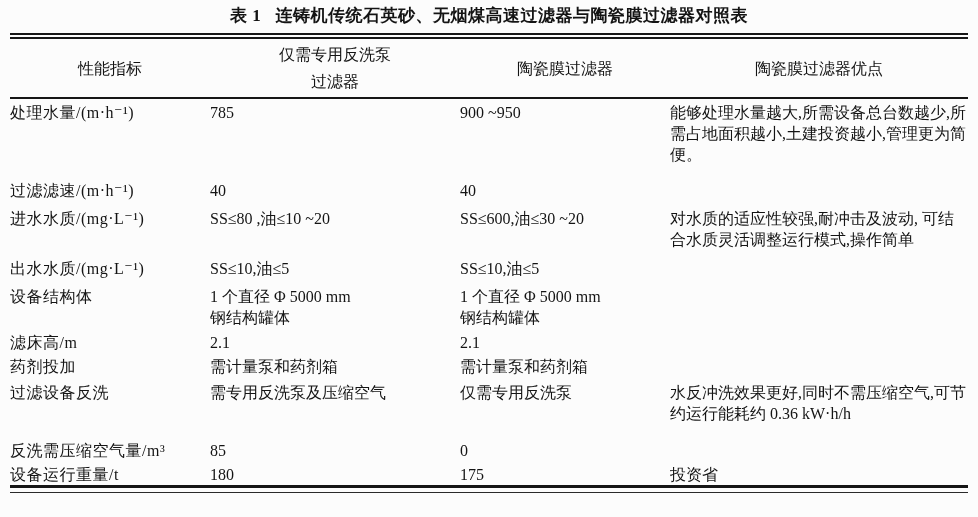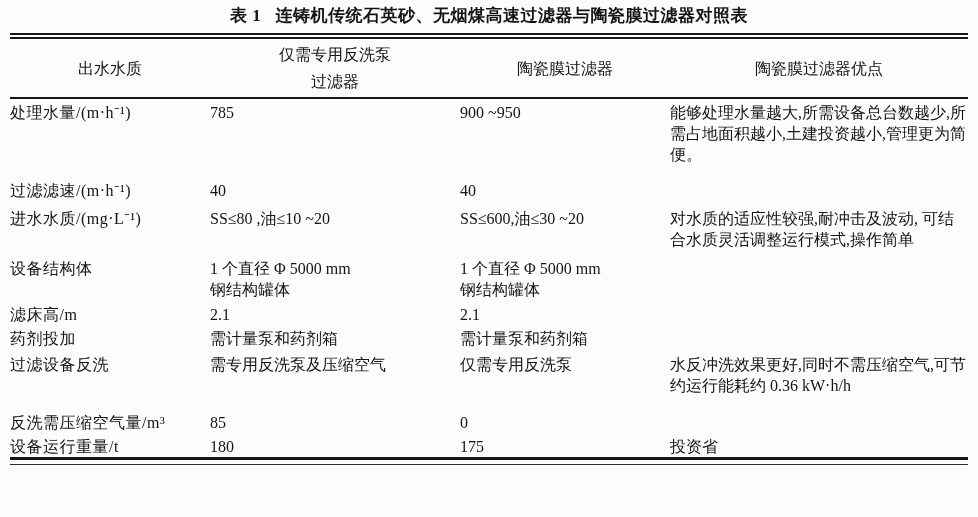--- a/index.html
+++ b/index.html
@@ -56,21 +56,21 @@
     white-space: pre-line;
     padding: 0;
   }
   table.cmp th.h1 { text-align: center; }
   table.cmp td {
     vertical-align: top;
     padding: 3px 0 0 0;
     line-height: 21px;
     white-space: pre-line;
   }
-  td.c1 { text-align: left; padding-left: 10px; letter-spacing: 0.5px; font-family: Liberation Serif, serif; }
+  td.c1 { text-align: left; padding-left: 10px; letter-spacing: 0.5px; }
   td.c2, td.c3 { }
   td.c4 {
     text-align: left;
     padding-left: 30px;
     padding-right: 4px;
     line-height: 25px;
     margin-top: 8px;
   }
 </style>
 </head>
@@ -86,21 +86,21 @@
 
     <table class="cmp">
       <colgroup>
         <col style="width:200px">
         <col style="width:250px">
         <col style="width:210px">
         <col style="width:298px">
       </colgroup>
       <thead>
         <tr>
-          <th class="h1">出水水质</th>
+          <th class="h1">性能指标</th>
           <th>仅需专用反洗泵
 过滤器</th>
           <th>陶瓷膜过滤器</th>
           <th>陶瓷膜过滤器优点</th>
         </tr>
       </thead>
       <tbody>
         <tr style="height:79px">
           <td class="c1">处理水量/(m·h⁻¹)</td>
           <td class="c2">785</td>
@@ -111,20 +111,26 @@
           <td class="c1">过滤滤速/(m·h⁻¹)</td>
           <td class="c2">40</td>
           <td class="c3">40</td>
           <td class="c4"></td>
         </tr>
         <tr style="height:50px">
           <td class="c1">进水水质/(mg·L⁻¹)</td>
           <td class="c2">SS≤80 ,油≤10 ~20</td>
           <td class="c3">SS≤600,油≤30 ~20</td>
           <td class="c4">对水质的适应性较强,耐冲击及波动, 可结合水质灵活调整运行模式,操作简单</td>
+        </tr>
+        <tr style="height:28px">
+          <td class="c1">出水水质/(mg·L⁻¹)</td>
+          <td class="c2">SS≤10,油≤5</td>
+          <td class="c3">SS≤10,油≤5</td>
+          <td class="c4"></td>
         </tr>
         <tr style="height:46px">
           <td class="c1">设备结构体</td>
           <td class="c2">1 个直径 Φ 5000 mm
 钢结构罐体</td>
           <td class="c3">1 个直径 Φ 5000 mm
 钢结构罐体</td>
           <td class="c4"></td>
         </tr>
         <tr style="height:24px">

